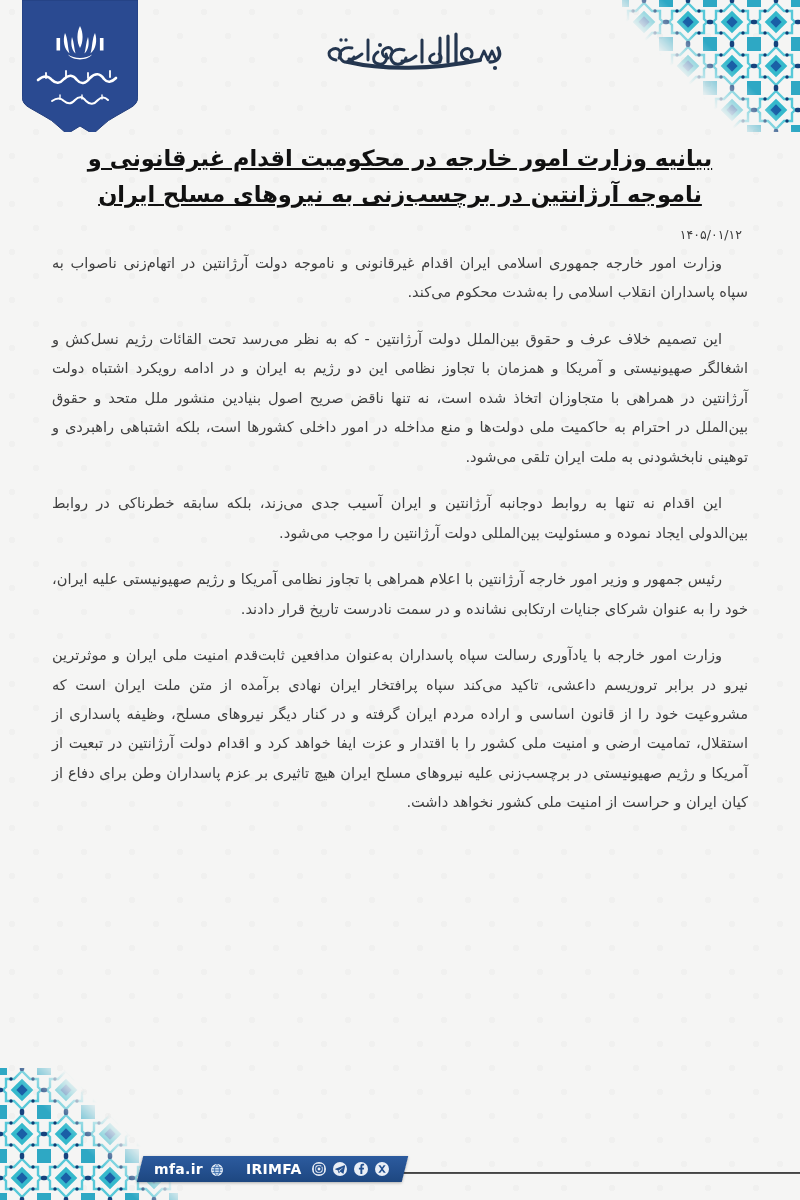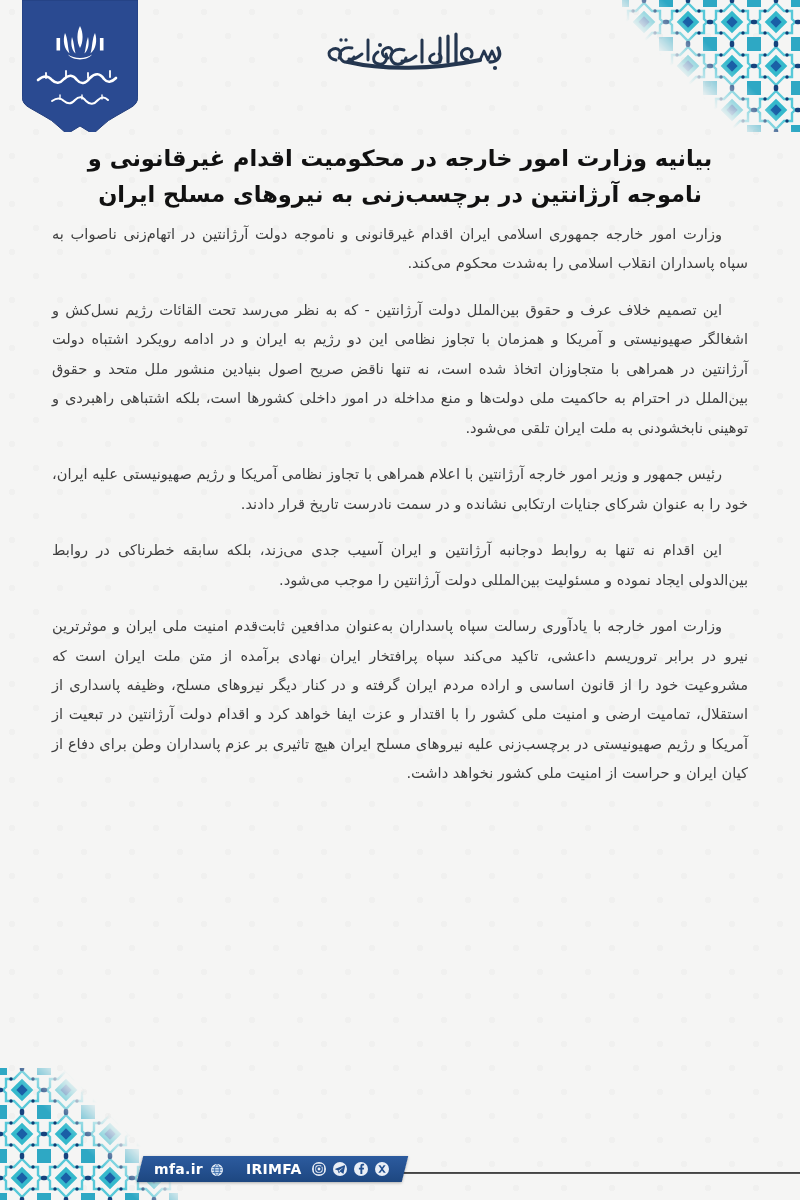--- a/index.html
+++ b/index.html
@@ -91,20 +91,21 @@
 
   .doc-title {
     margin: 0;
     padding: 0 18px;
     font-size: 22.5px;
     line-height: 1.62;
     font-weight: bold;
     text-align: center;
     color: #111111;
     letter-spacing: -0.2px;
+    text-decoration: underline;
   }
 
   .doc-date {
     margin: 14px 6px 0 0;
     font-size: 12.5px;
     color: #3b3b3b;
     text-align: right;
     direction: rtl;
     letter-spacing: 0.4px;
   }
@@ -283,26 +284,27 @@
         <circle cx="34" cy="26" r="1.7" fill="#24364f" stroke="none"></circle>
         <circle cx="29" cy="26" r="1.7" fill="#24364f" stroke="none"></circle>
       </g>
     </svg>
   </div>
 
   <div class="content">
 
     <h1 class="doc-title">بیانیه وزارت امور خارجه در محکومیت اقدام غیرقانونی و ناموجه آرژانتین در برچسب‌زنی به نیروهای مسلح ایران</h1>
 
+    <div class="doc-date">۱۴۰۵/۰۱/۱۲</div>
 
     <div class="body-text">
       <p>وزارت امور خارجه جمهوری اسلامی ایران اقدام غیرقانونی و ناموجه دولت آرژانتین در اتهام‌زنی ناصواب به سپاه پاسداران انقلاب اسلامی را به‌شدت محکوم می‌کند.</p>
       <p>این تصمیم خلاف عرف و حقوق بین‌الملل دولت آرژانتین - که به نظر می‌رسد تحت القائات رژیم نسل‌کش و اشغالگر صهیونیستی و آمریکا و همزمان با تجاوز نظامی این دو رژیم به ایران و در ادامه رویکرد اشتباه دولت آرژانتین در همراهی با متجاوزان اتخاذ شده است، نه تنها ناقض صریح اصول بنیادین منشور ملل متحد و حقوق بین‌الملل در احترام به حاکمیت ملی دولت‌ها و منع مداخله در امور داخلی کشورها است، بلکه اشتباهی راهبردی و توهینی نابخشودنی به ملت ایران تلقی می‌شود.</p>
+      <p>این اقدام نه تنها به روابط دوجانبه آرژانتین و ایران آسیب جدی می‌زند، بلکه سابقه خطرناکی در روابط بین‌الدولی ایجاد نموده و مسئولیت بین‌المللی دولت آرژانتین را موجب می‌شود.</p>
       <p>رئیس جمهور و وزیر امور خارجه آرژانتین با اعلام همراهی با تجاوز نظامی آمریکا و رژیم صهیونیستی علیه ایران، خود را به عنوان شرکای جنایات ارتکابی نشانده و در سمت نادرست تاریخ قرار دادند.</p>
-      <p>این اقدام نه تنها به روابط دوجانبه آرژانتین و ایران آسیب جدی می‌زند، بلکه سابقه خطرناکی در روابط بین‌الدولی ایجاد نموده و مسئولیت بین‌المللی دولت آرژانتین را موجب می‌شود.</p>
       <p>وزارت امور خارجه با یادآوری رسالت سپاه پاسداران به‌عنوان مدافعین ثابت‌قدم امنیت ملی ایران و موثرترین نیرو در برابر تروریسم داعشی، تاکید می‌کند سپاه پرافتخار ایران نهادی برآمده از متن ملت ایران است که مشروعیت خود را از قانون اساسی و اراده مردم ایران گرفته و در کنار دیگر نیروهای مسلح، وظیفه پاسداری از استقلال، تمامیت ارضی و امنیت ملی کشور را با اقتدار و عزت ایفا خواهد کرد و اقدام دولت آرژانتین در تبعیت از آمریکا و رژیم صهیونیستی در برچسب‌زنی علیه نیروهای مسلح ایران هیچ تاثیری بر عزم پاسداران وطن برای دفاع از کیان ایران و حراست از امنیت ملی کشور نخواهد داشت.</p>
     </div>
 
   </div>
 
   <div class="footer-rule"></div>
 
   <div class="footer-bar">
 
     <span class="soc-icon">

